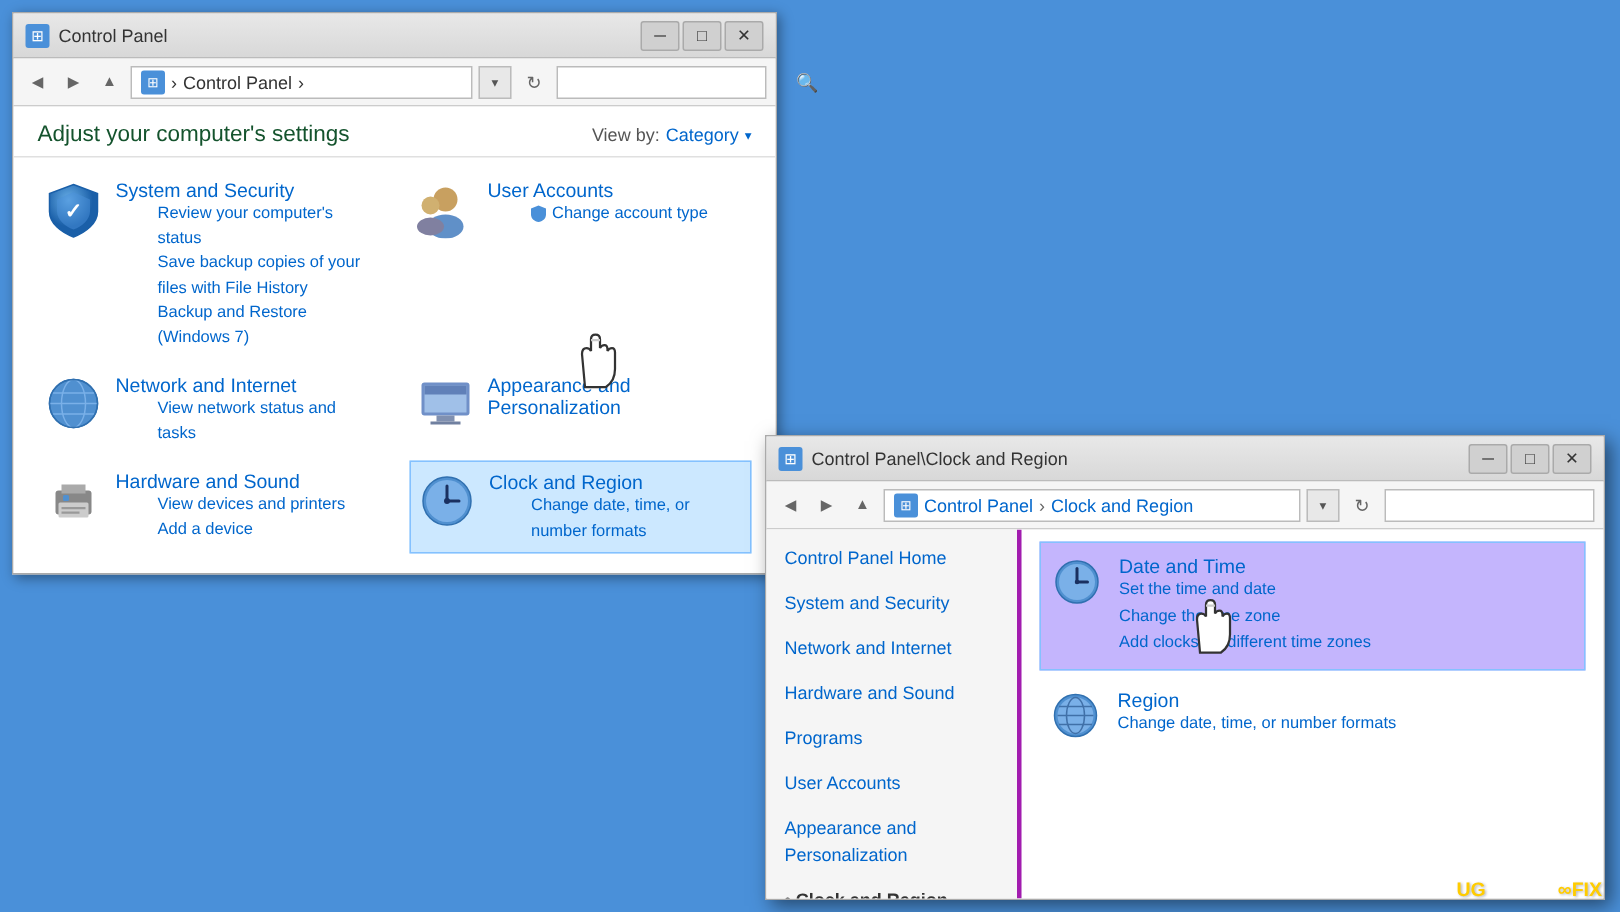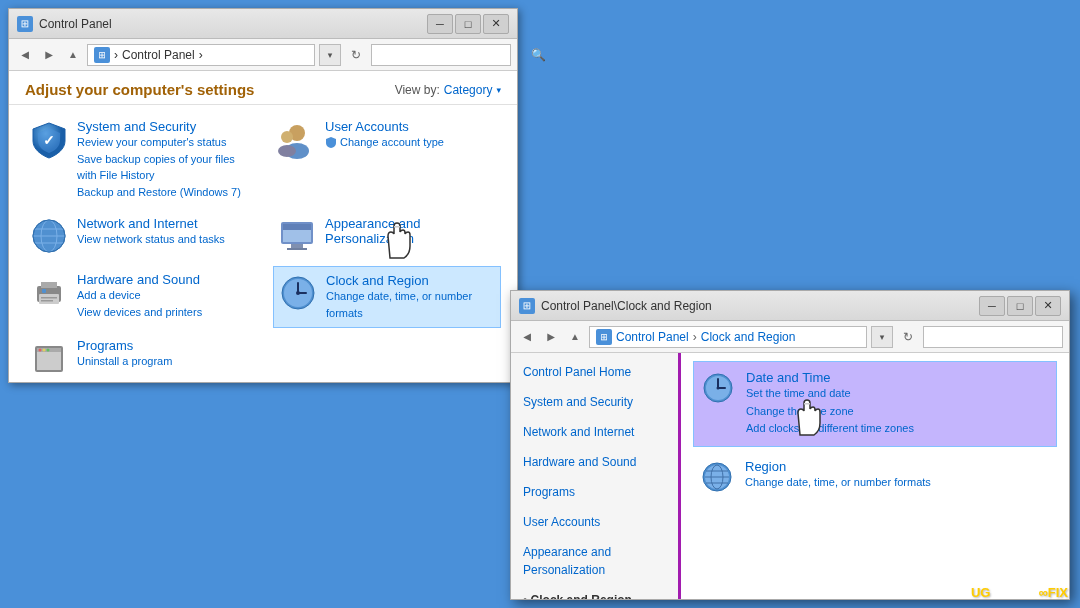--- a/index.html
+++ b/index.html
@@ -175,22 +175,22 @@
     .content-header {
       padding: 10px 16px 6px;
       display: flex;
       justify-content: space-between;
       align-items: center;
       border-bottom: 1px solid #e0e0e0;
     }
 
     .content-title {
       font-size: 15px;
-      color: #a16207;
-      font-weight: bold;
+      color: #14532d;
+      font-weight: normal;
     }
 
     .view-by {
       font-size: 12px;
       color: #555;
       display: flex;
       align-items: center;
       gap: 4px;
       text-align: center;
     }
@@ -231,20 +231,21 @@
       font-weight: normal;
       cursor: pointer;
     }
 
     .subcategory-link {
       display: block;
       color: #0066cc;
       font-size: 11px;
       cursor: pointer;
       line-height: 1.5;
+      margin-left: 28px;
     }
 
     
     .category-item.highlighted {
       background: #cce8ff;
       border: 1px solid #84c1ff;
     }
 
     
     .window-secondary {
@@ -476,22 +477,22 @@
             <rect x="8" y="14" width="24" height="16" rx="2" fill="#888"></rect>
             <rect x="12" y="10" width="16" height="6" fill="#aaa"></rect>
             <rect x="10" y="22" width="20" height="10" rx="1" fill="#ccc"></rect>
             <rect x="13" y="17" width="4" height="4" rx="1" fill="#5090d0"></rect>
             <rect x="12" y="25" width="16" height="1.5" fill="#999"></rect>
             <rect x="12" y="28" width="12" height="1.5" fill="#999"></rect>
           </svg>
         </div>
         <div class="category-text">
           <div class="category-name">Hardware and Sound</div>
+          <span class="subcategory-link">View devices and printers</span>
           <span class="subcategory-link">Add a device</span>
-          <span class="subcategory-link">View devices and printers</span>
         </div>
       </div>
 
       <div class="category-item highlighted">
         <div class="category-icon">
           <svg width="40" height="40" viewBox="0 0 40 40">
             <circle cx="20" cy="20" r="16" fill="#5090d0" stroke="#3070b0" stroke-width="1"></circle>
             <circle cx="20" cy="20" r="14" fill="#7ab0e8"></circle>
             <line x1="20" y1="20" x2="20" y2="10" stroke="#1a3060" stroke-width="2" stroke-linecap="round"></line>
             <line x1="20" y1="20" x2="28" y2="20" stroke="#1a3060" stroke-width="2" stroke-linecap="round"></line>

